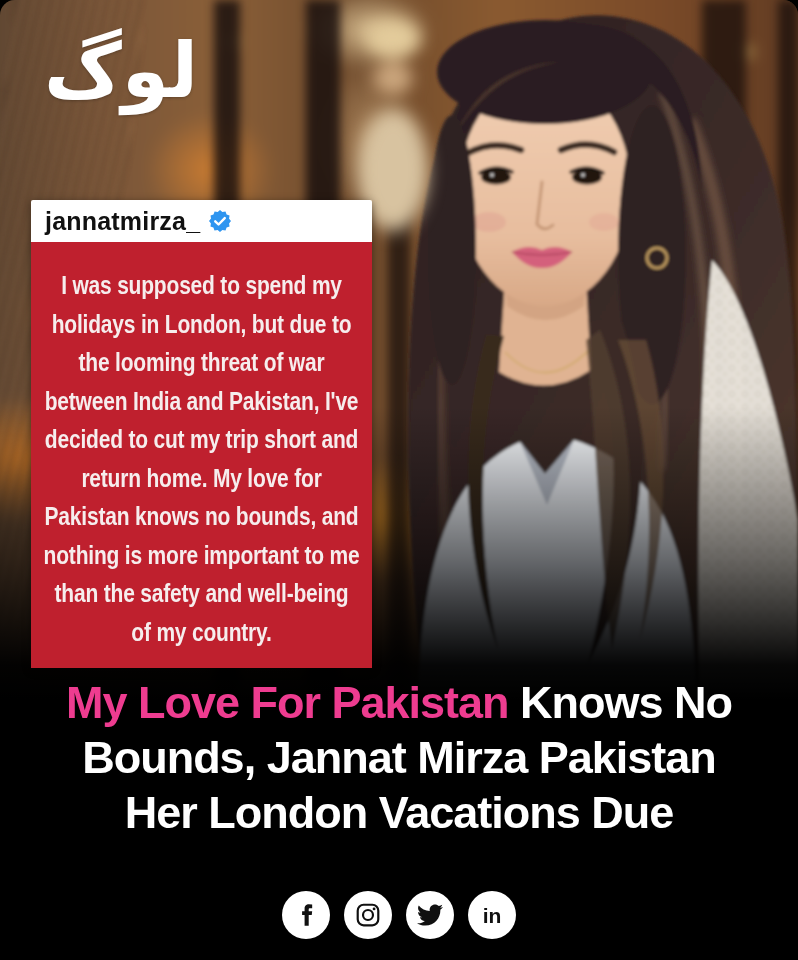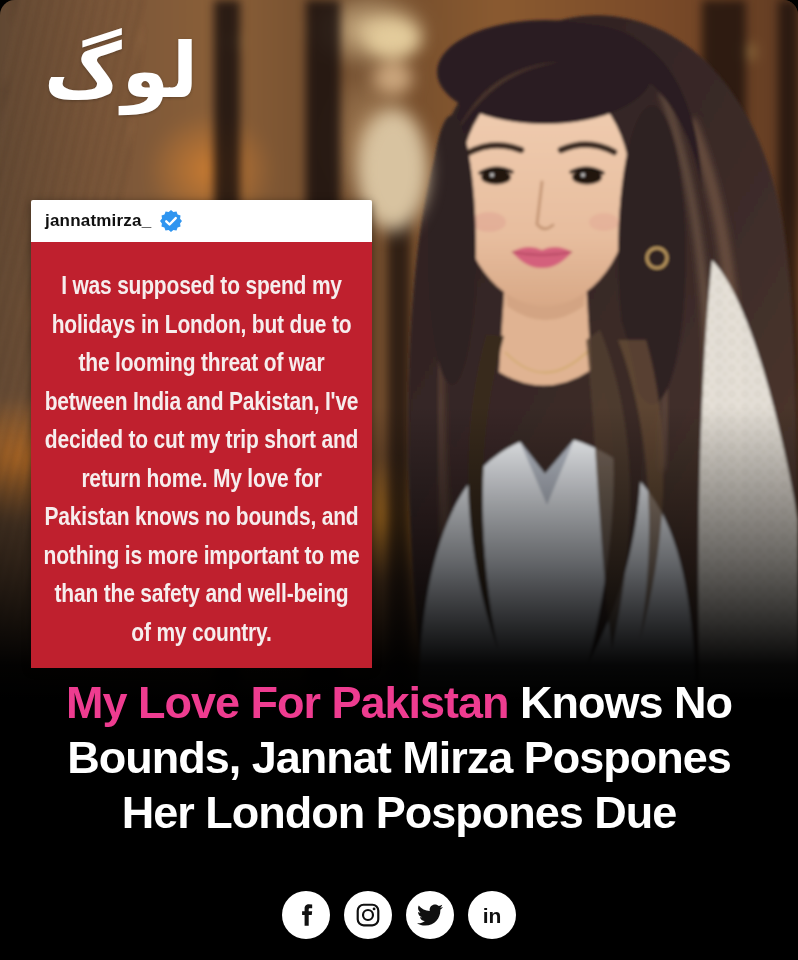--- a/index.html
+++ b/index.html
@@ -33,21 +33,21 @@
   .bar.b4{left:702px;width:44px;background:rgba(30,18,12,.8);}
   .bar.b5{left:778px;width:20px;background:rgba(20,12,10,.7);}
   .left-hair{position:absolute;left:-18px;top:-10px;width:130px;height:640px;filter:blur(3px);opacity:.8;
     transform:rotate(6deg);
     background:repeating-linear-gradient(97deg, rgba(168,126,88,.5) 0 2px, rgba(60,38,24,.45) 2px 5px, rgba(120,84,56,.0) 5px 11px);}
   .portrait{position:absolute;left:0;top:0;}
 
   
   .story-card{position:absolute;left:31px;top:200px;width:341px;z-index:5;box-shadow:0 2px 8px rgba(0,0,0,.45);}
   .story-header{height:42px;background:#ffffff;display:flex;align-items:center;padding:0 14px;border-radius:2px 2px 0 0;}
-  .story-username{font-weight:bold;font-size:17px;color:#111;letter-spacing:.2px;}
+  .story-username{font-weight:bold;font-size:25px;color:#111;letter-spacing:.2px;}
   .verified{margin-left:9px;width:22px;height:22px;flex:0 0 auto;}
   .story-body{background:var(--card-red,#bf202e);min-height:396px;padding:24px 8px 6px;}
   .quote{transform:scaleY(1.22);transform-origin:center top;}
   .quote-line{color:#f6eded;font-weight:bold;font-size:21px;line-height:31.5px;text-align:center;
               letter-spacing:-.2px;white-space:nowrap;}
 
   
   .headline{position:absolute;left:0;top:640px;width:798px;z-index:6;text-align:center;
             font-weight:800;font-size:45px;line-height:55px;letter-spacing:-1px;color:#fff;margin-top:35px;}
   .headline .accent{color:var(--accent,#ee3c90);}
@@ -196,22 +196,22 @@
         <div class="quote-line">Pakistan knows no bounds, and</div>
         <div class="quote-line">nothing is more important to me</div>
         <div class="quote-line">than the safety and well-being</div>
         <div class="quote-line">of my country.</div>
       </div>
     </div>
   </div>
 
   <div class="headline">
     <div><span class="accent">My Love For Pakistan</span><span> Knows No</span></div>
-    <div>Bounds, Jannat Mirza Pospones</div>
-    <div>Her London Pospones Due</div>
+    <div>Bounds, Jannat Mirza Pakistan</div>
+    <div>Her London Vacations Due</div>
   </div>
 
   <div class="social-bar">
     <div class="social-circle">
       <svg width="26" height="26" viewBox="0 0 24 24">
           <path fill="#101010" d="M14.5 8.5V6.8c0-.8.5-1 .9-1h2.3V2.2L14.6 2c-3 0-3.9 2.2-3.9 3.7v2.8H8.4v3.6h2.3V22h3.8v-9.9h2.8l.4-3.6h-3.2z"></path>
         </svg>
     </div>
     <div class="social-circle">
       <svg width="26" height="26" viewBox="0 0 24 24" fill="none" stroke="#101010" stroke-width="2">

